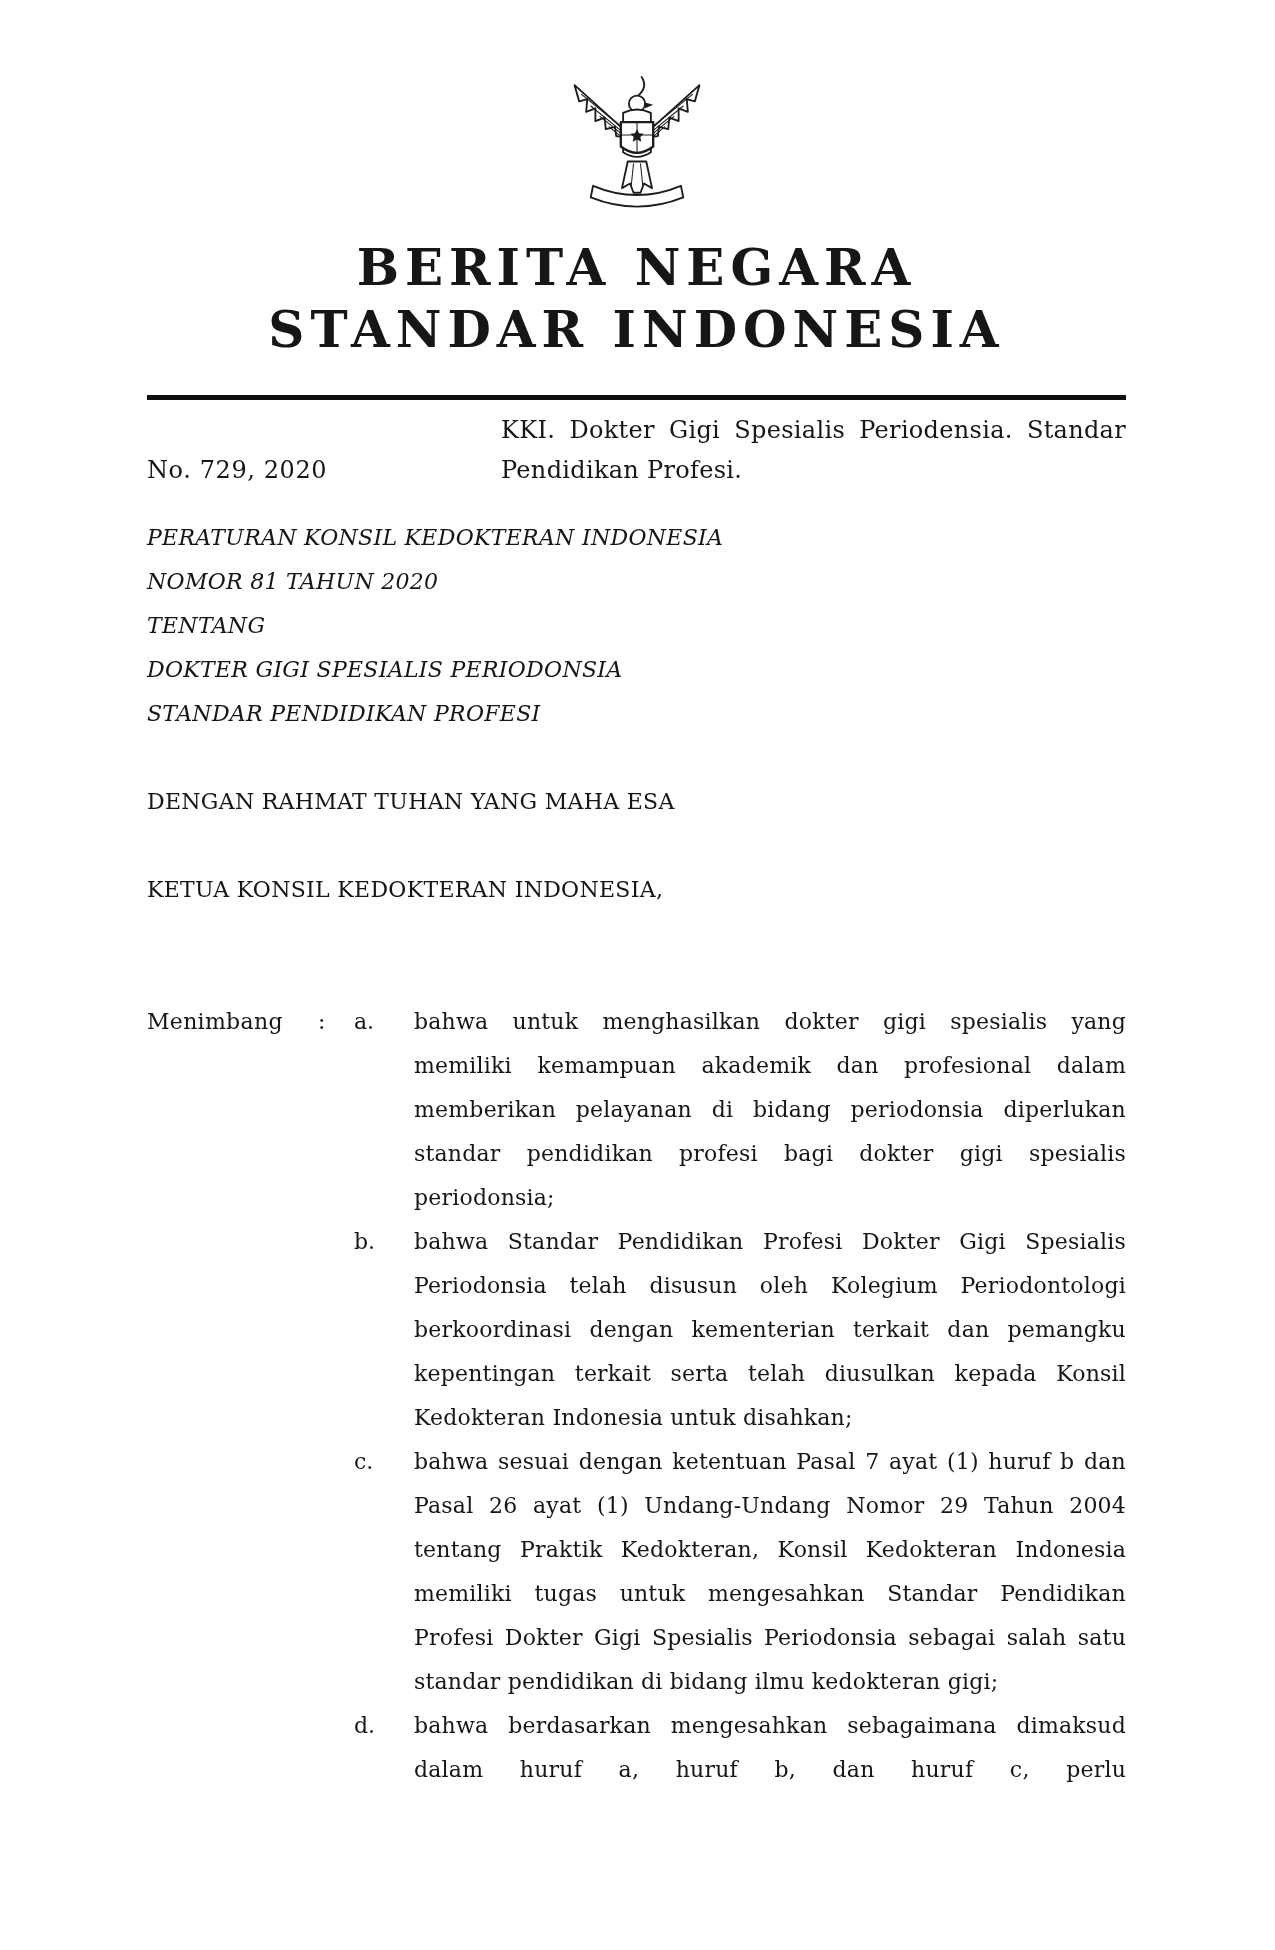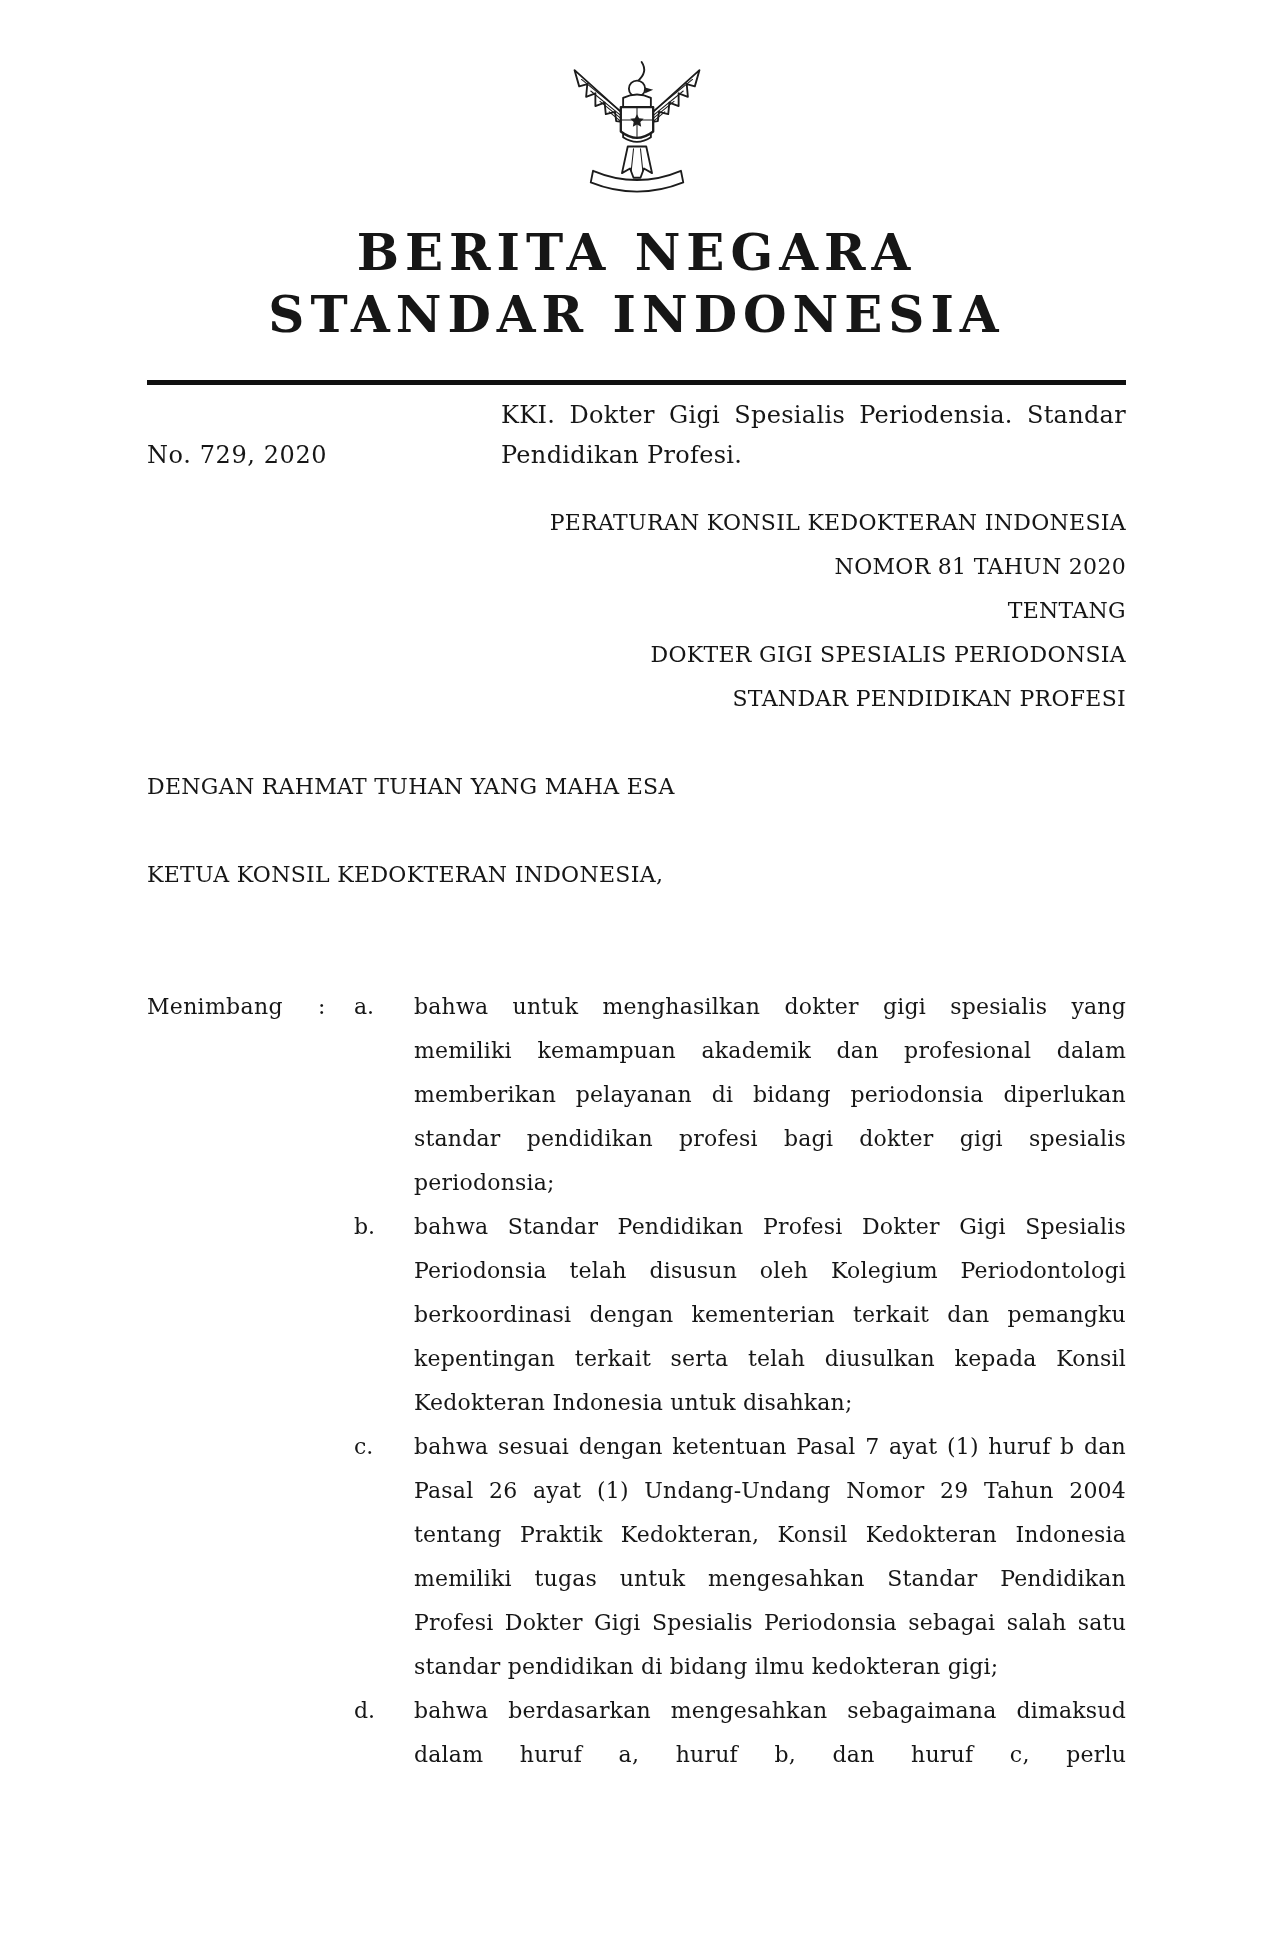--- a/index.html
+++ b/index.html
@@ -8,21 +8,21 @@
     background: #ffffff;
   }
   .page {
     position: relative;
     width: 1275px;
     height: 1810px;
     background: #ffffff;
     color: #161616;
     font-family: "DejaVu Serif", serif;
     overflow: hidden;
-    margin: 0 auto;
+    margin: 15px auto;
   }
   .content {
     padding: 0 149px 0 147px;
   }
   .emblem {
     width: 150px;
     height: 148px;
     margin: 54px auto 0;
   }
   .emblem svg { display: block; width: 100%; height: 100%; }
@@ -52,24 +52,25 @@
     width: 354px;
     letter-spacing: 0.6px;
   }
   .subject {
     flex: 1;
     text-align: justify;
     letter-spacing: 0.3px;
   }
   .title-block {
     margin-top: 26px;
-    text-align: right;
+    text-align: left;
     font-size: 22px;
     line-height: 44px;
     letter-spacing: 0.3px;
+    font-style: italic;
   }
   .title-block span { display: block; }
   .invocation, .authority {
     margin-top: 44px;
     text-align: left;
     font-size: 22px;
     line-height: 44px;
     letter-spacing: 0.3px;
   }
   .considerations {

